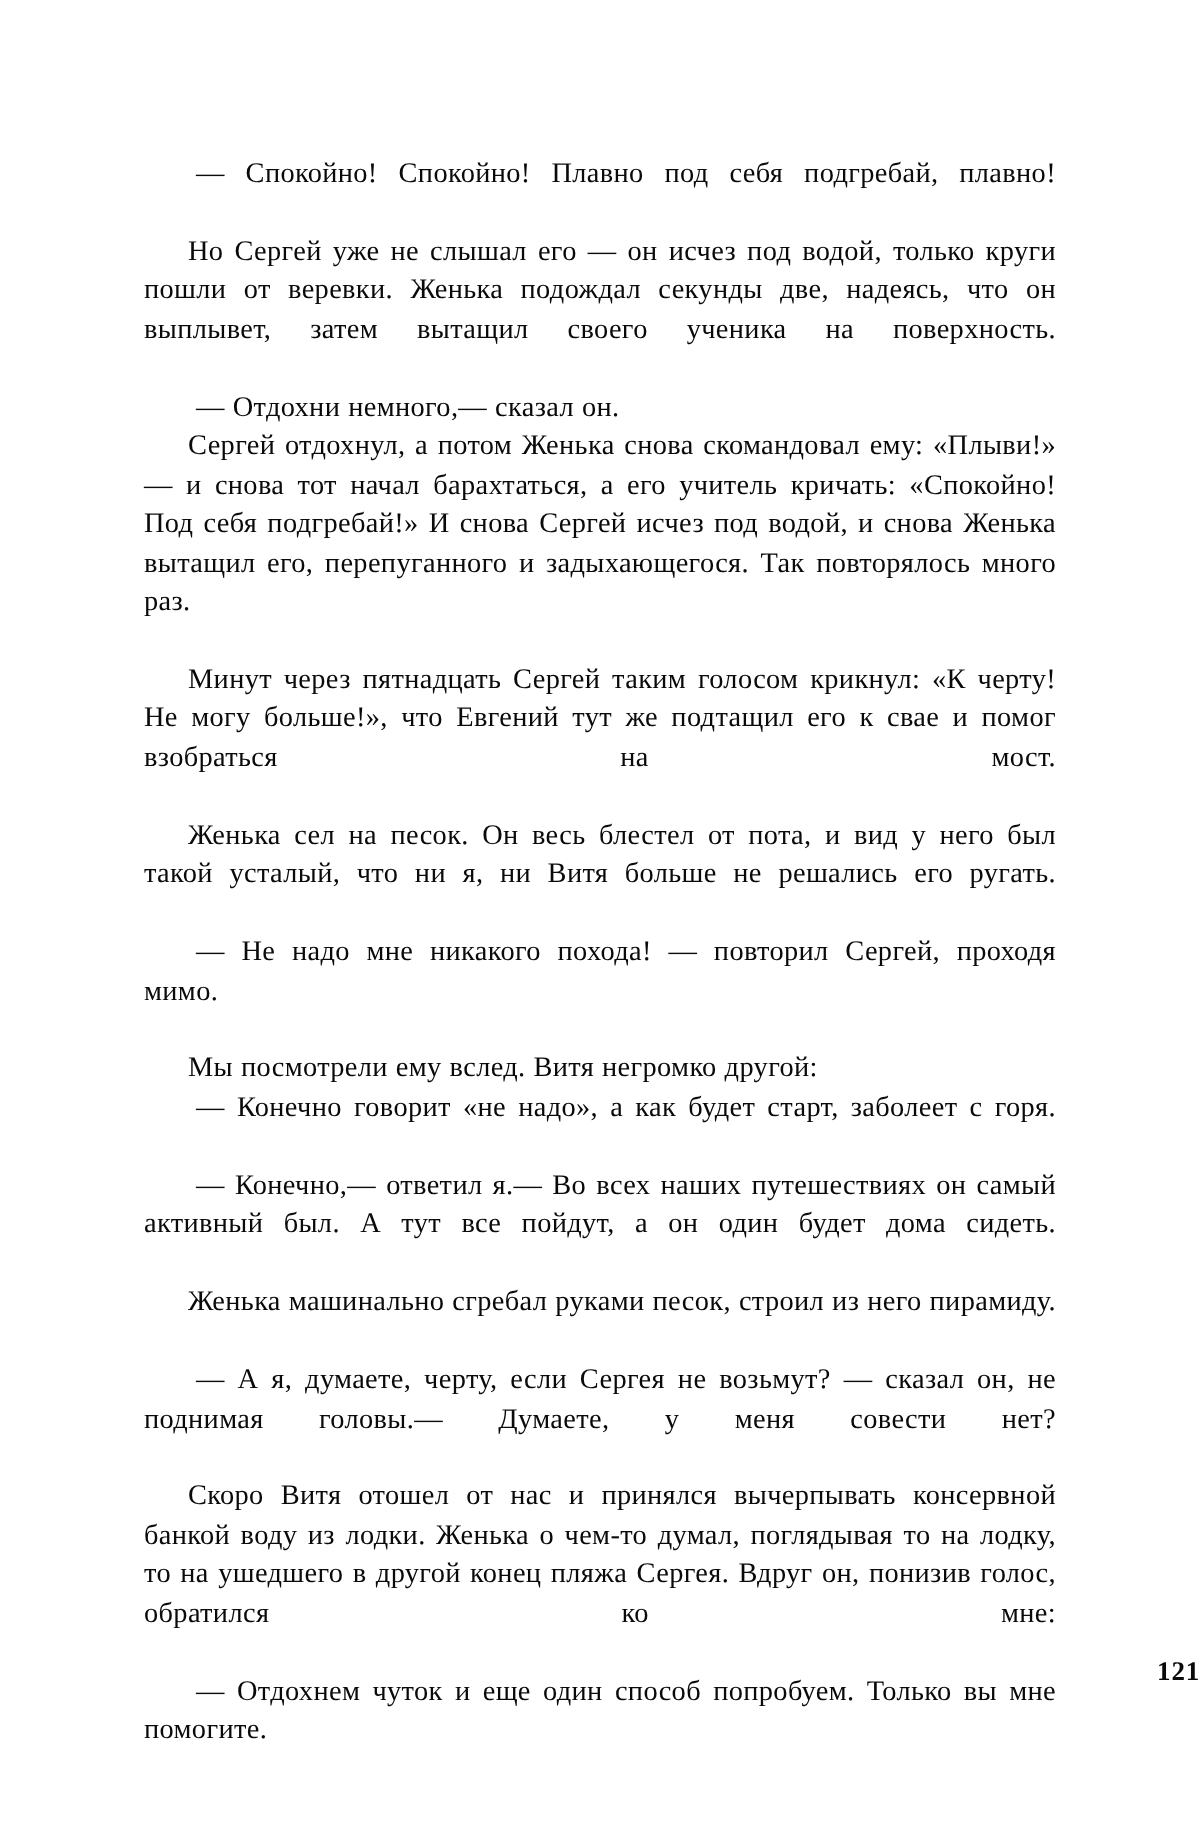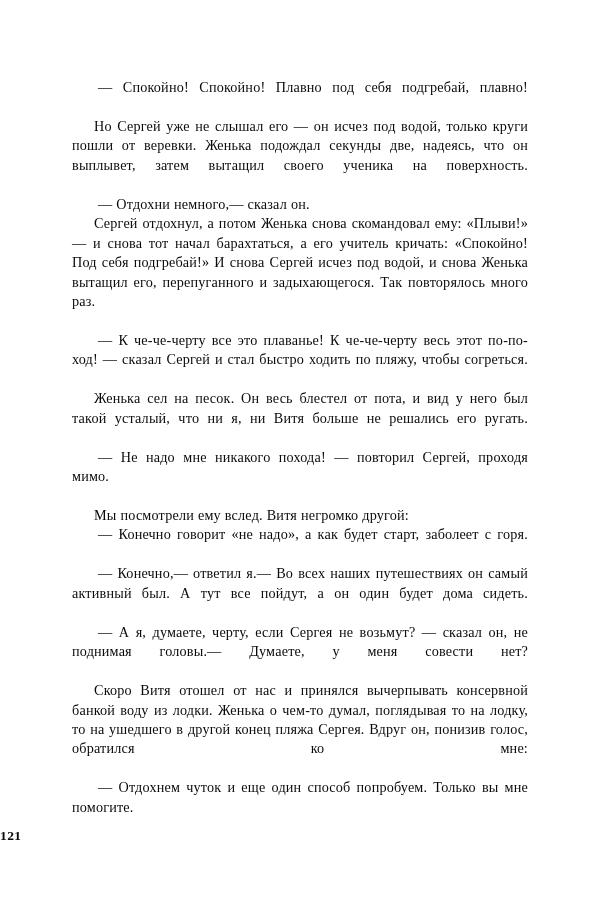--- a/index.html
+++ b/index.html
@@ -56,43 +56,44 @@
   
   p.para.dialogue {
     text-indent: 26px;
   }
 
   #page-number {
     position: absolute;
     left: 0;
     right: 0;
     top: 828px;
-    text-align: left;
+    text-align: right;
     font-size: 13.5px;
     font-weight: 600;
     letter-spacing: 0.4px;
   }
 </style>
 </head>
 <body>
 
 <div id="page">
 
   <div id="text-column">
 
     <p class="para dialogue">— Спокойно! Спокойно! Плавно под себя подгребай, плавно!</p>
     <p class="para">Но Сергей уже не слышал его — он исчез под водой, только круги пошли от веревки. Женька подождал секунды две, надеясь, что он выплывет, затем вытащил своего ученика на поверхность.</p>
     <p class="para dialogue lastflush">— Отдохни немного,— сказал он.</p>
     <p class="para">Сергей отдохнул, а потом Женька снова скомандовал ему: «Плыви!» — и снова тот начал барахтаться, а его учитель кричать: «Спокойно! Под себя подгребай!» И снова Сергей исчез под водой, и снова Женька вытащил его, перепуганного и задыхающегося. Так повторялось много раз.</p>
-    <p class="para dialogue">— К че-че-черту все это плаванье! К че-че-черту весь этот по-по-ход! — сказал Сергей и стал быстро ходить по пляжу, чтобы согреться.</p>
+    <p class="para">Минут через пятнадцать Сергей таким голосом крикнул: «К черту! Не могу больше!», что Евгений тут же подтащил его к свае и помог взобраться на мост.</p>
     <p class="para">Женька сел на песок. Он весь блестел от пота, и вид у него был такой усталый, что ни я, ни Витя больше не решались его ругать.</p>
     <p class="para dialogue">— Не надо мне никакого похода! — повторил Сергей, проходя мимо.</p>
     <p class="para lastflush">Мы посмотрели ему вслед. Витя негромко другой:</p>
     <p class="para dialogue">— Конечно говорит «не надо», а как будет старт, заболеет с горя.</p>
     <p class="para dialogue">— Конечно,— ответил я.— Во всех наших путешествиях он самый активный был. А тут все пойдут, а он один будет дома сидеть.</p>
+    <p class="para">Женька машинально сгребал руками песок, строил из него пирамиду.</p>
     <p class="para dialogue">— А я, думаете, черту, если Сергея не возьмут? — сказал он, не поднимая головы.— Думаете, у меня совести нет?</p>
     <p class="para">Скоро Витя отошел от нас и принялся вычерпывать консервной банкой воду из лодки. Женька о чем-то думал, поглядывая то на лодку, то на ушедшего в другой конец пляжа Сергея. Вдруг он, понизив голос, обратился ко мне:</p>
     <p class="para dialogue">— Отдохнем чуток и еще один способ попробуем. Только вы мне помогите.</p>
 
   </div>
 
   <div id="page-number">121</div>
 
 </div>
 

